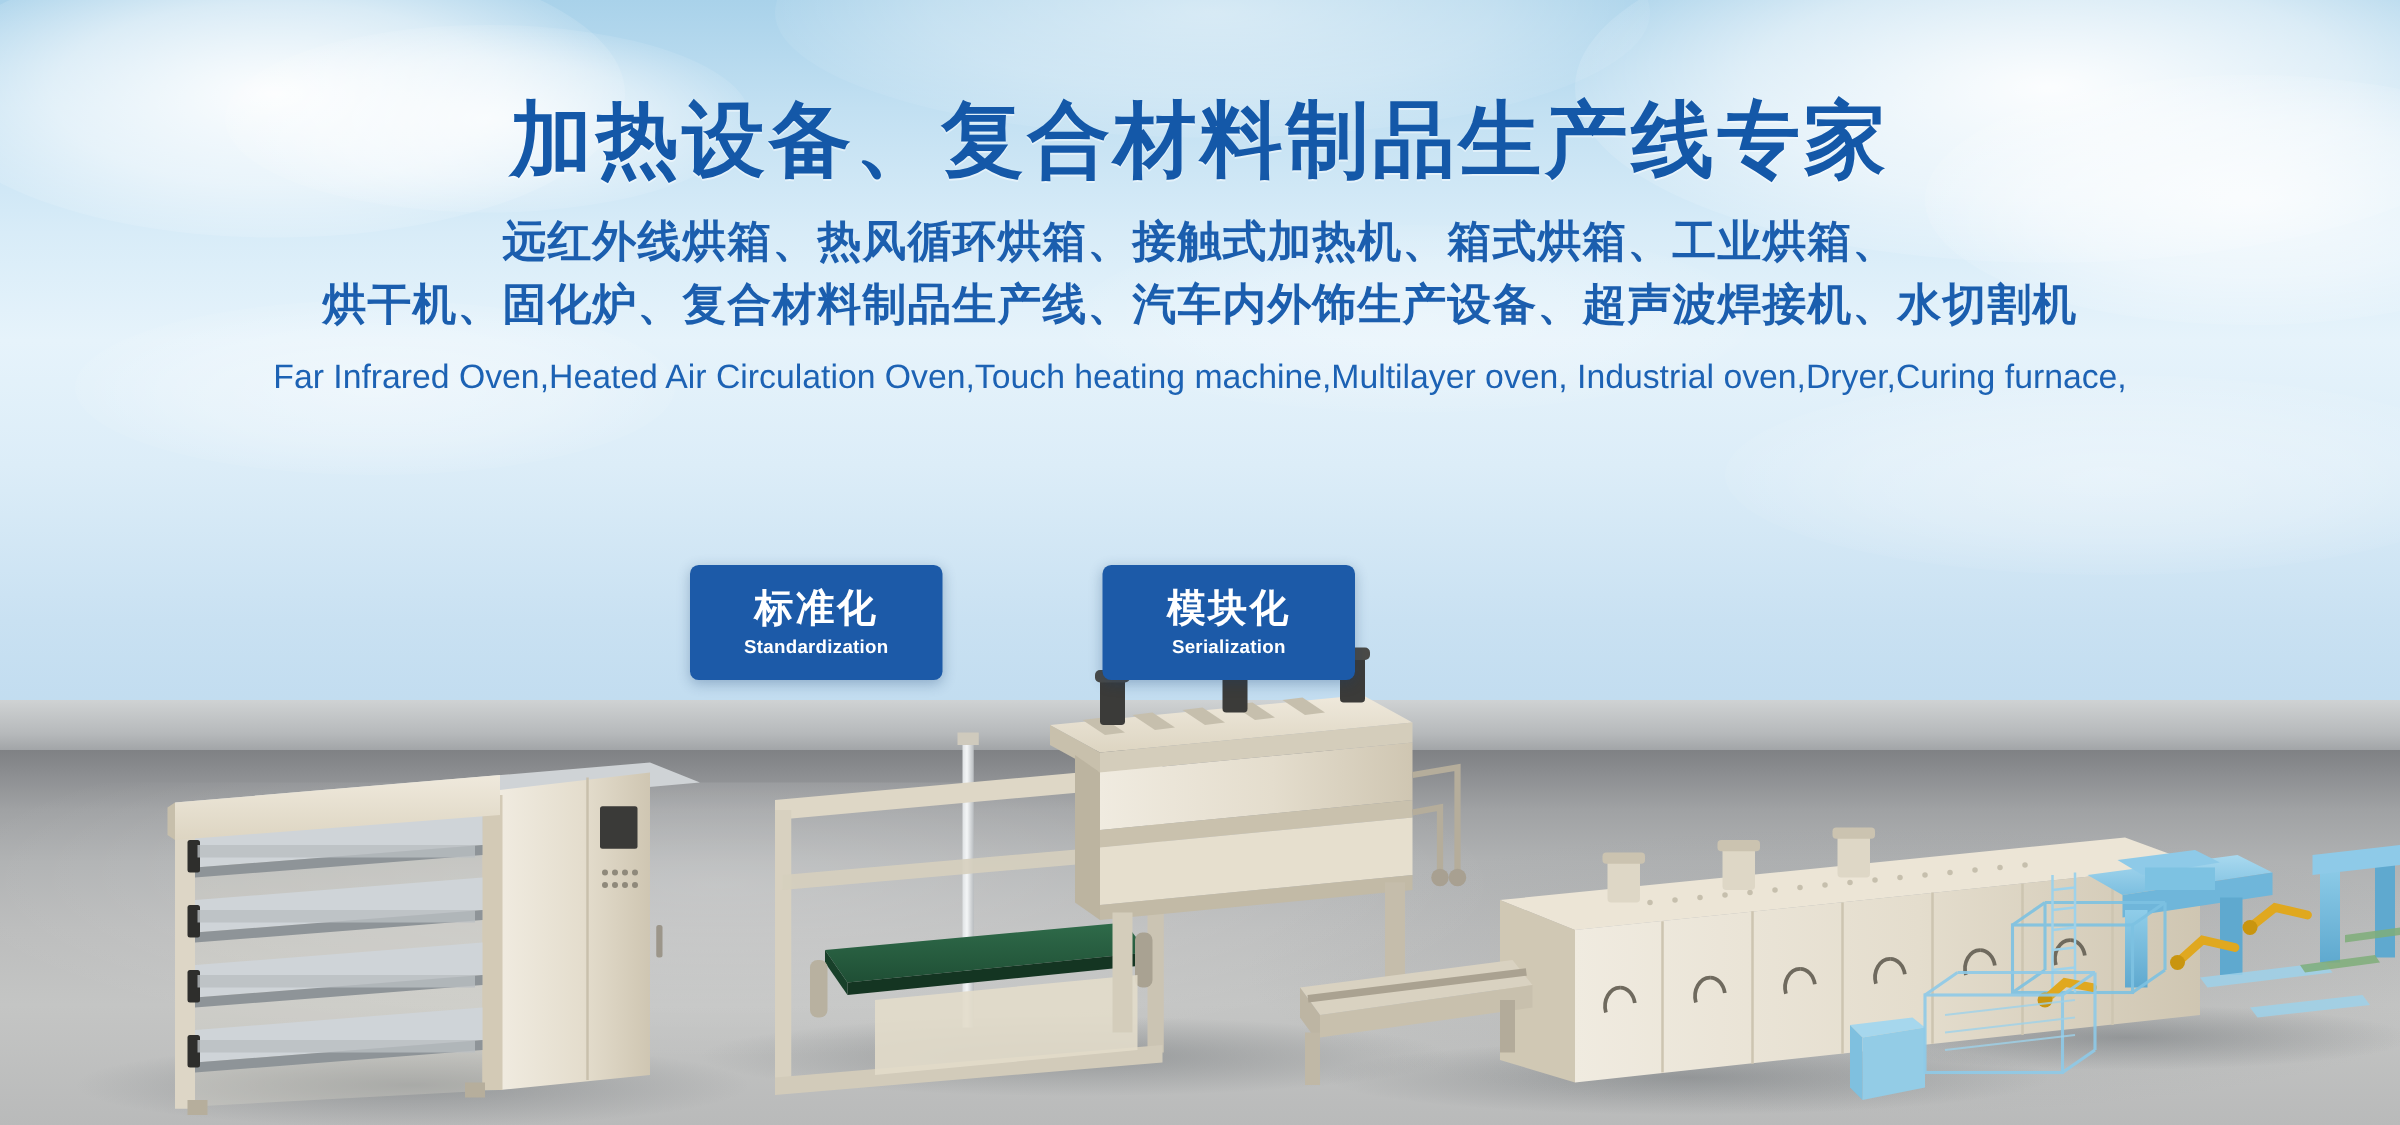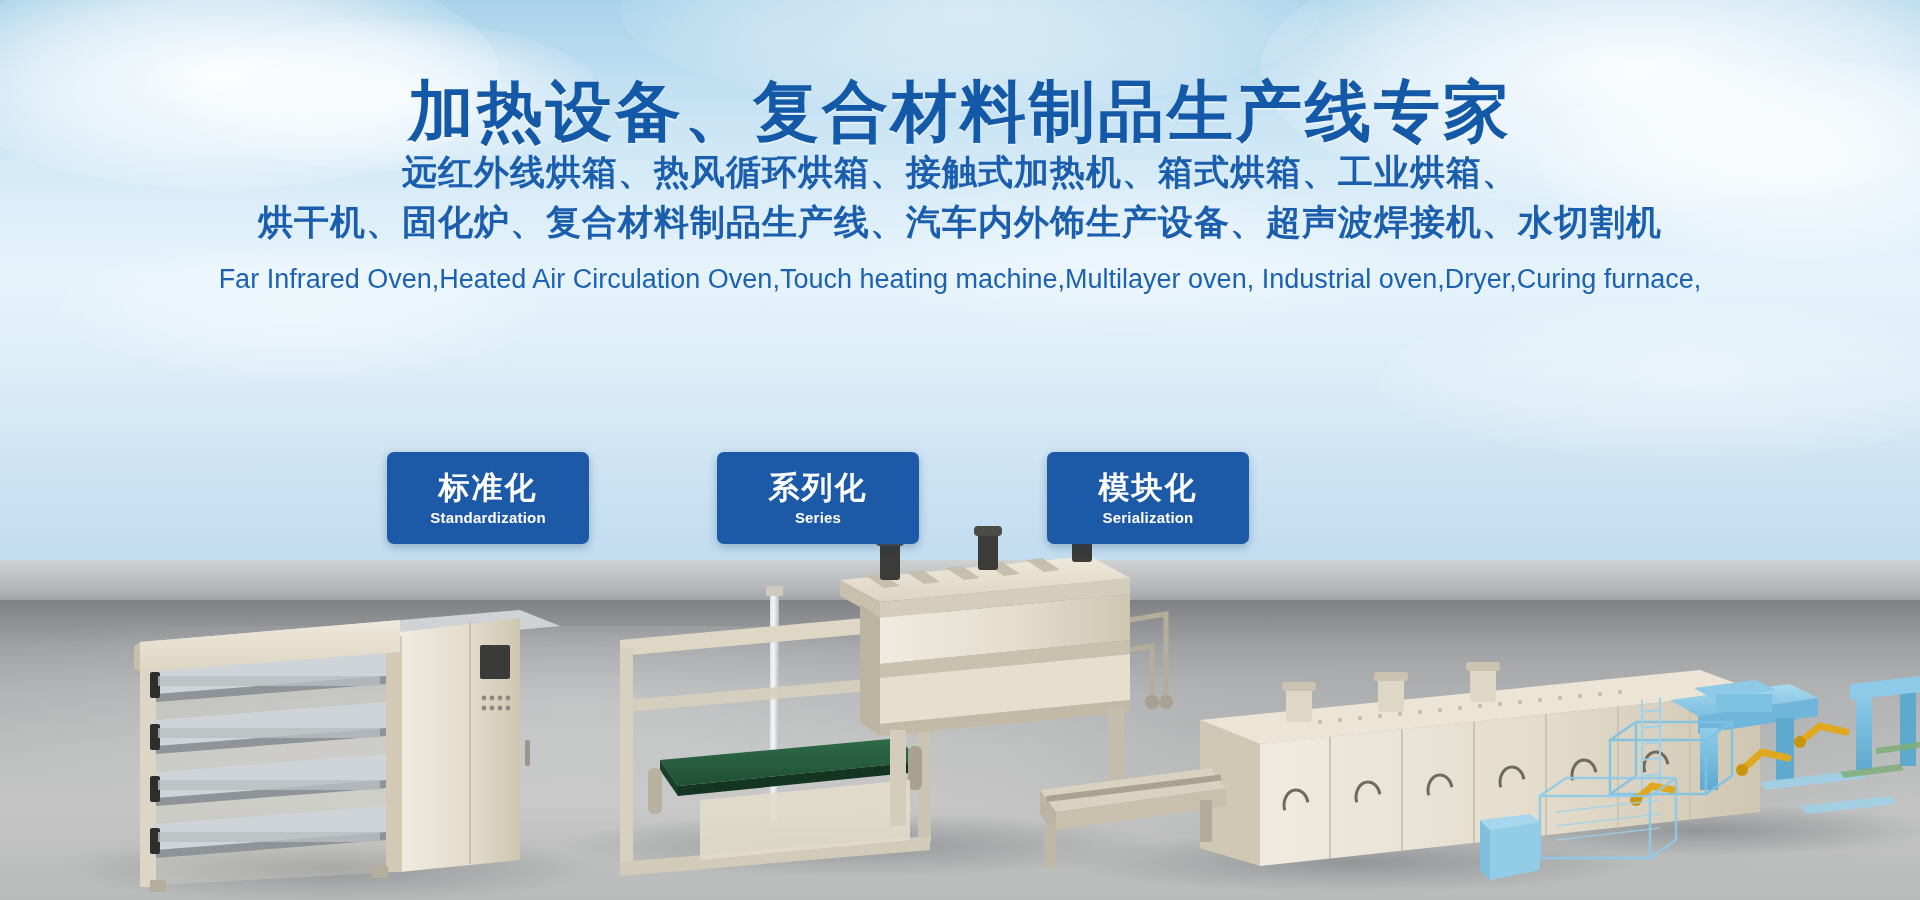--- a/index.html
+++ b/index.html
@@ -90,20 +90,21 @@
     text-shadow: 0 2px 0 rgba(255,255,255,.45);
     line-height: 1.04;
   }
   .title-en {
     margin-top: 6px;
     font-size: 41px; font-weight: 900; letter-spacing: .2px;
     color: #1b5fb2;
     text-shadow: 0 1px 0 rgba(255,255,255,.45);
   }
   .sub-cn {
+    margin-top: 22px;
     font-size: 35px; font-weight: 700; letter-spacing: 1px;
     color: #1b5eae;
     font-family: "DejaVu Sans", "Liberation Sans", sans-serif;
     line-height: 1.45;
   }
   .sub-en {
     margin-top: 12px;
     font-size: 27px; font-weight: 400; letter-spacing: 0px;
     color: #1c62b4;
     line-height: 1.42;
@@ -649,22 +650,18 @@
     <div class="sub-cn" style="margin-top:0">烘干机、固化炉、复合材料制品生产线、汽车内外饰生产设备、超声波焊接机、水切割机</div>
     <div class="sub-en">Far Infrared Oven,Heated Air Circulation Oven,Touch heating machine,Multilayer oven, Industrial oven,Dryer,Curing furnace,</div>
   </div>
 
   <div class="badges">
     <div class="badge">
       <div class="badge-cn">标准化</div>
       <div class="badge-en">Standardization</div>
     </div>
     <div class="badge">
-      <div class="badge-cn">系列化</div>
-      <div class="badge-en">Series</div>
-    </div>
-    <div class="badge">
       <div class="badge-cn">模块化</div>
       <div class="badge-en">Serialization</div>
     </div>
   </div>
 
 </div>
 
 </body></html>

